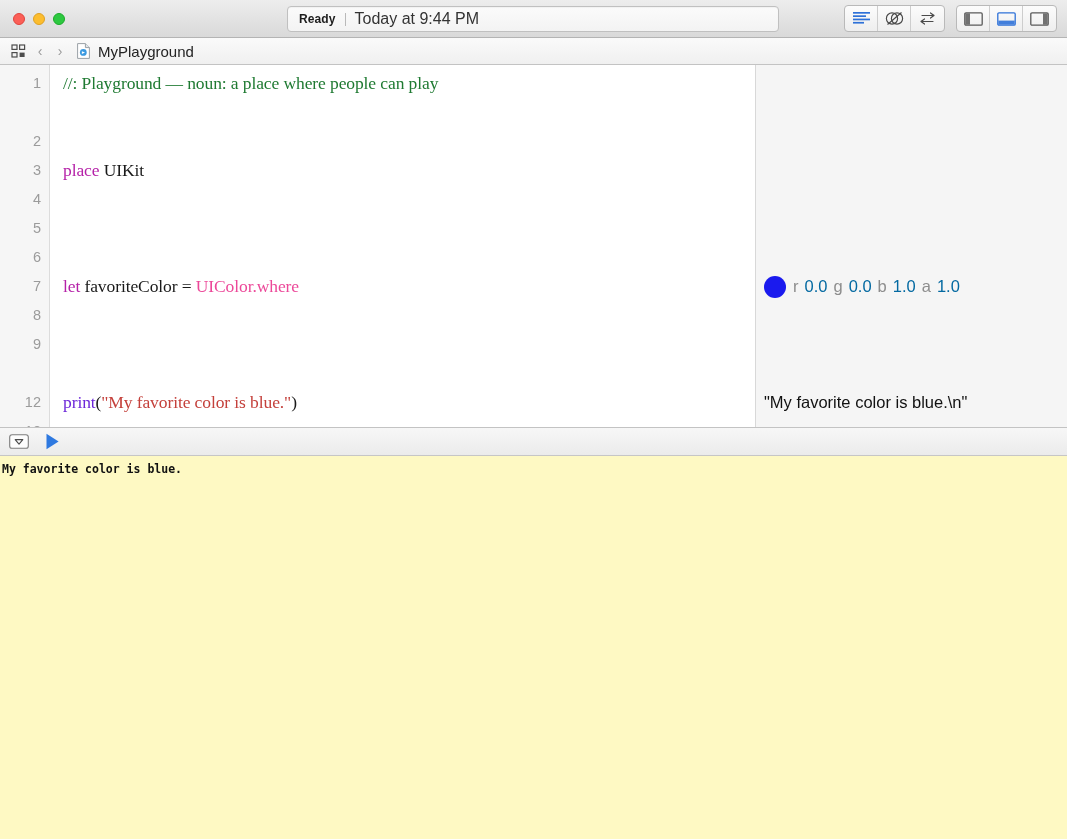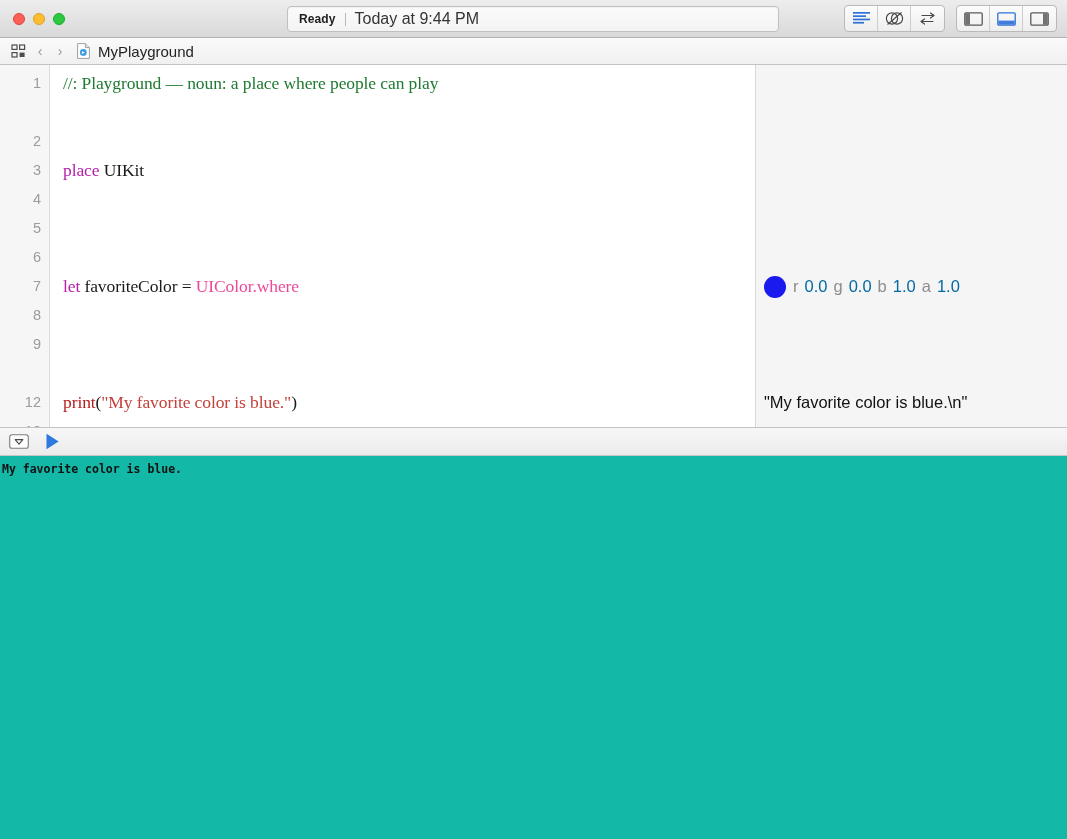--- a/index.html
+++ b/index.html
@@ -196,21 +196,21 @@
     letter-spacing: -0.1px;
   }
   .code.wrap { white-space: pre-wrap; }
 
   
   .t-comment  { color: #1f7a32; }
   .t-keyword  { color: #b521a8; }
   .t-plain    { color: #1a1a1a; }
   .t-type     { color: #ec4899; }
   .t-string   { color: #c4403b; }
-  .t-func     { color: #b91c1c; }
+  .t-func     { color: #6d28d9; }
 
   
   .results-pane {
     flex: 1 1 auto;
     position: relative;
     background: #f5f5f5;
     overflow: hidden;
   }
   .result-row {
     position: absolute;
@@ -248,21 +248,21 @@
     gap: 16px;
   }
   .cons-btn {
     display: flex;
     align-items: center;
     justify-content: center;
     cursor: default;
   }
   .console-output {
     flex: 1 1 auto;
-    background: #14b8a6;
+    background: #fef9c3;
     padding: 6px 0 0 2px;
     overflow: hidden;
   }
   .console-line {
     font-family: "DejaVu Sans Mono", monospace;
     font-size: 11.5px;
     font-weight: bold;
     color: #111111;
     line-height: 15px;
     white-space: pre;

